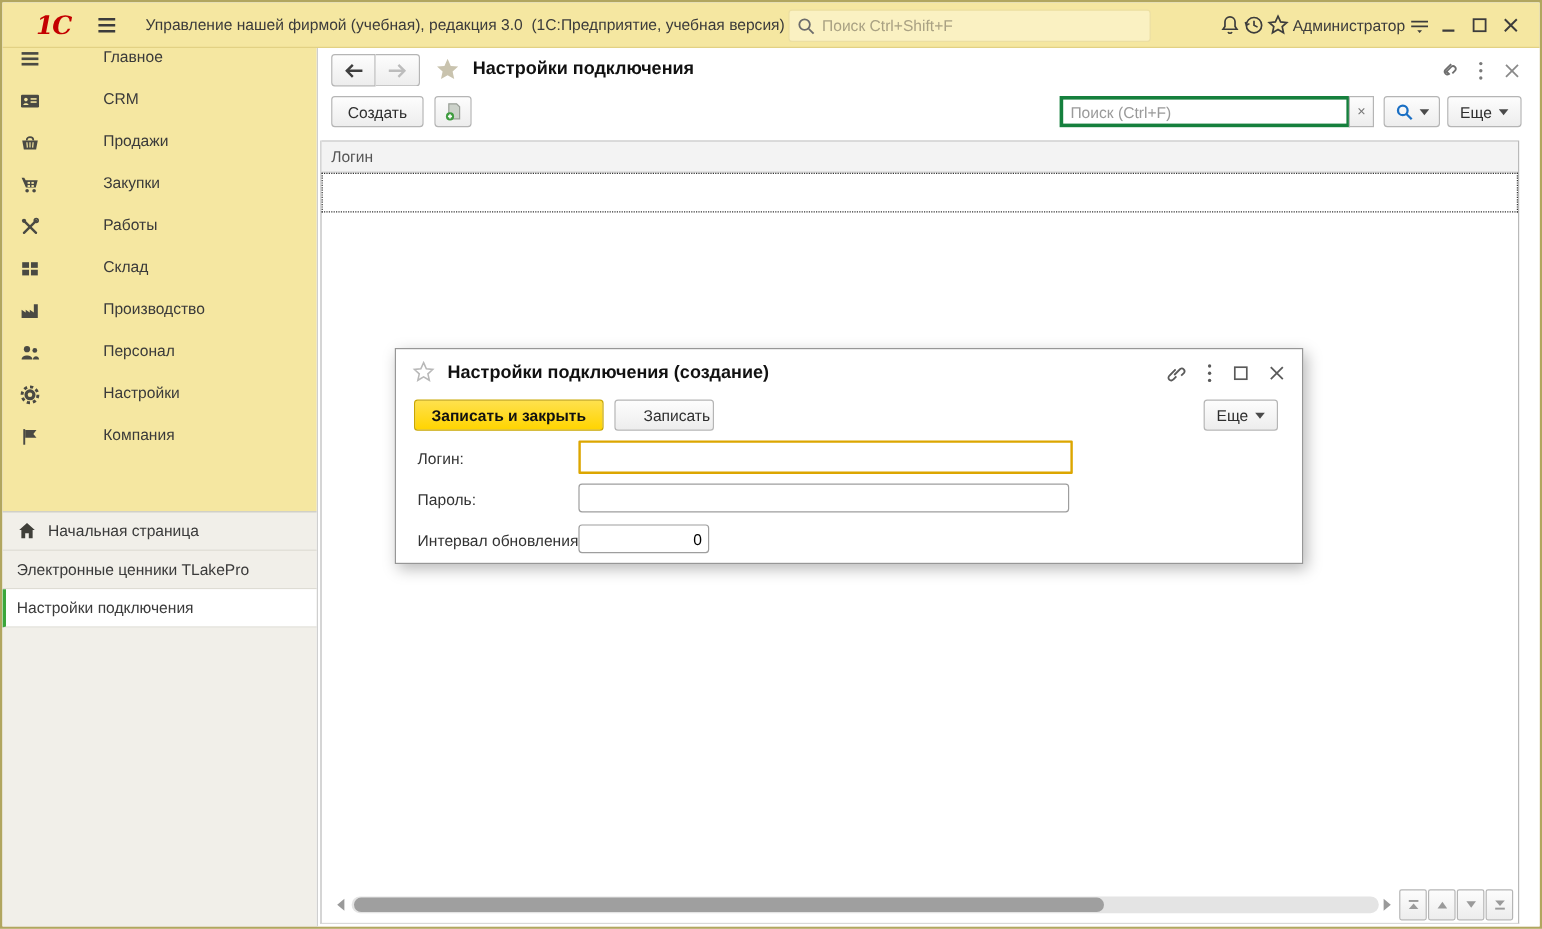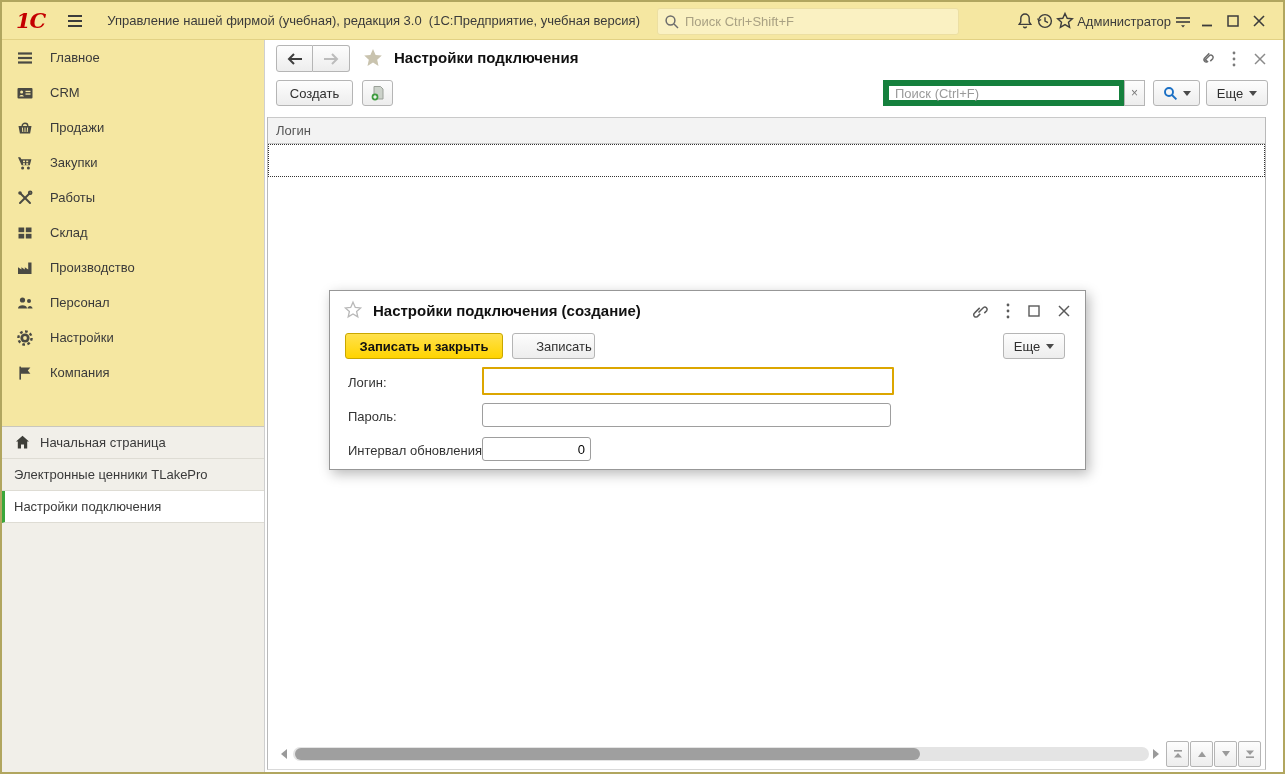--- a/index.html
+++ b/index.html
@@ -7,35 +7,35 @@
   body {
     position:relative; overflow:hidden;
     font-family:"Liberation Sans","DejaVu Sans",sans-serif;
     font-size:13px; color:#3a3a3a;
     background:#fff;
     border:2px solid #b1a65f;
   }
   
   .topbar { position:absolute; left:0; top:0; width:100%; height:38px;
     background:#f5e7a1; border-bottom:1px solid #e2d184;
-    display:flex; align-items:center; }
+    display:flex; align-items:center;padding-left:14px; }
   .logo { font:italic bold 21px "DejaVu Serif",serif; color:#c40000; margin:0 0 0 14px; letter-spacing:-1px; }
   .tb-icon { display:inline-flex; align-items:center; justify-content:center; cursor:pointer; }
   .tb-title { margin-left:22px; color:#3b3b3b; white-space:pre; }
   .tb-search { position:absolute; left:655px; top:6px; width:302px; height:27px;
     background:#faf1c2; border:1px solid #ecdfa2; border-radius:3px;
     display:flex; align-items:center; padding-left:6px; }
   .tb-search input { border:none; background:transparent; outline:none; width:250px;
     font:13px "Liberation Sans","DejaVu Sans",sans-serif; color:#3a3a3a; margin-left:5px; }
   .tb-search input::placeholder { color:#a9a183; }
   .tb-right { position:absolute; right:10px; top:0; height:38px; display:flex; align-items:center; gap:0; }
   .tb-user { color:#3b3b3b; padding:0 2px; }
   
   .sidebar { position:absolute; left:0; top:38px; width:262px; height:386px; background:#f5e7a1; }
-  .sb-item { height:35px; display:flex; align-items:center; cursor:pointer; }
+  .sb-item { height:35px; display:flex; align-items:flex-start; cursor:pointer;gap:36px; }
   .sb-item .ic { width:18px; height:18px; margin:0 16px 0 14px; flex:0 0 18px; }
   .tabs { position:absolute; left:0; top:424px; width:262px; height:348px;
     background:#f1efe9; border-top:1px solid #c9c7be; }
   .tab { height:32px; display:flex; align-items:center; padding-left:12px;
     border-bottom:1px solid #dedcd4; cursor:pointer; color:#3a3a3a; }
   .tab .ic { width:17px; height:17px; margin-right:9px; }
   .tab.active { background:#fff; border-left:3px solid #3aa63a; padding-left:9px; }
   
   .main { position:absolute; left:262px; top:38px; width:1021px; height:734px;
     background:#fff; border-left:1px solid #cfcfcf; }
@@ -44,21 +44,21 @@
     color:#2f2f2f; cursor:pointer; font-size:13px; }
   .navgroup { position:absolute; left:11px; top:5px; display:flex; }
   .navgroup .btn { width:37px; height:27px; border-radius:3px 0 0 3px; }
   .navgroup .btn + .btn { border-left:none; border-radius:0 3px 3px 0; }
   .panel-star { position:absolute; left:97px; top:7px; }
   .panel-title { position:absolute; left:129px; top:9px; font-size:15px; font-weight:bold; color:#111; }
   .panel-winicons { position:absolute; right:18px; top:10px; display:flex; gap:16px; align-items:center; }
   .toolbar-create { position:absolute; left:11px; top:40px; width:77px; height:26px; }
   .toolbar-copy { position:absolute; left:97px; top:40px; width:31px; height:26px; }
   .toolbar-search { position:absolute; left:618px; top:40px; width:242px; height:26px;
-    border:6px solid #15803d; display:flex; align-items:center; padding-left:6px; background:#fff; }
+    border:3px solid #15803d; display:flex; align-items:center; padding-left:6px; background:#fff; }
   .toolbar-search input { border:none; outline:none; width:220px; background:transparent;
     font:13px "Liberation Sans","DejaVu Sans",sans-serif; }
   .toolbar-search input::placeholder { color:#9a9a9a; }
   .search-clear { position:absolute; left:859px; top:40px; width:21px; height:26px; border-radius:0;
     color:#777; font-size:12px; }
   .btn-find { position:absolute; left:888px; top:40px; width:47px; height:26px; gap:5px; }
   .btn-more-list { position:absolute; left:941px; top:40px; width:62px; height:26px; gap:6px; }
   .caret { width:0; height:0; border:4px solid transparent; border-top:5px solid #4a4a4a; margin-top:5px; }
   
   .list { position:absolute; left:2px; top:77px; width:999px; height:653px;

